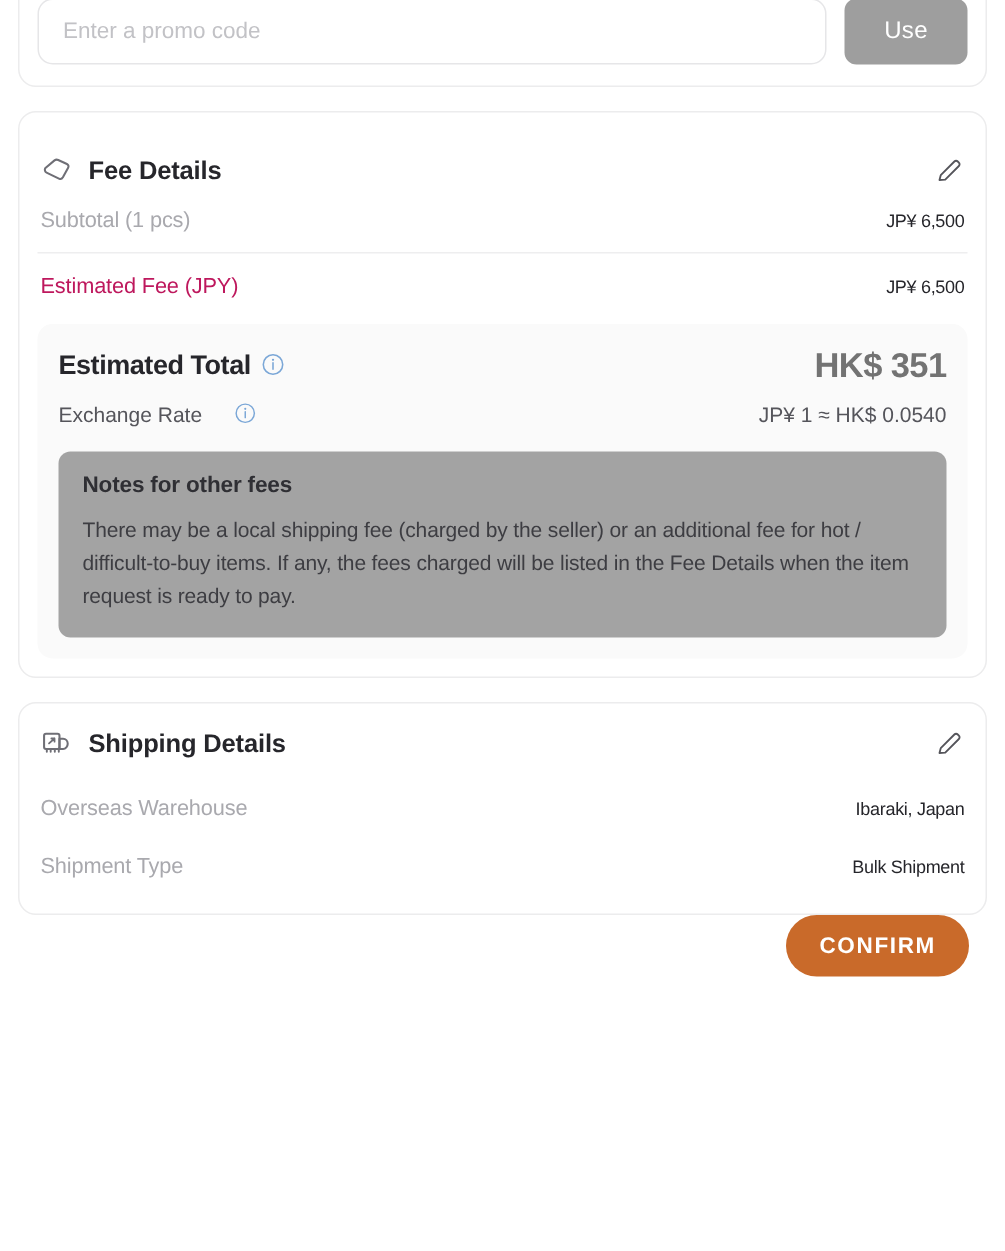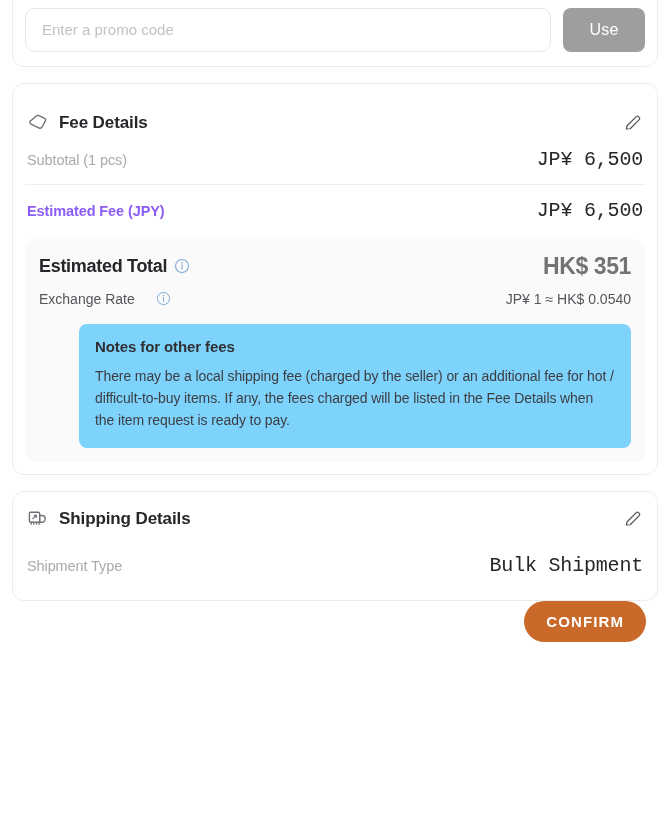--- a/index.html
+++ b/index.html
@@ -112,28 +112,27 @@
     padding: 14px 2px 13px 2px;
   }
   .kv-row.divided { border-top: 1px solid #eeeeef; }
 
   .kv-key {
     font-size: 14.5px;
     color: #a9a9ae;
     letter-spacing: -0.1px;
   }
   .kv-key.strong {
-    color: #8b5cf6;
-    font-weight: bold;
+    color: #be185d;
+    font-weight: normal;
   }
   .kv-val {
-    font-size: 20px;
+    font-size: 12px;
     color: #26262b;
     letter-spacing: -0.2px;
-    font-family: Liberation Mono, monospace;
   }
 
   
   .total-block {
     background: #fafafa;
     border-radius: 10px;
     padding: 14px 14px 14px 14px;
     margin-top: 4px;
   }
 
@@ -181,25 +180,24 @@
     color: #55555b;
   }
 
   .rate-value {
     font-size: 14px;
     color: #55555b;
   }
 
   
   .notes {
-    background: #7dd3fc;
+    background: #a3a3a3;
     border-radius: 8px;
     padding: 14px 16px 17px 16px;
     margin-top: 17px;
-    margin-left: 40px;
   }
   .notes-title {
     font-size: 15px;
     font-weight: bold;
     color: #2f2f34;
     margin-bottom: 10px;
     letter-spacing: -0.1px;
   }
   .notes-body {
     font-size: 14px;
@@ -355,20 +353,24 @@
         <span class="icon">
           <svg width="20" height="20" viewBox="0 0 24 24" fill="none">
             <path d="M4 19.2 L5.0 15.3 L15.9 4.4 A1.9 1.9 0 0 1 18.6 4.4 L19.5 5.3 A1.9 1.9 0 0 1 19.5 8.0 L8.6 18.9 Z" stroke="#55555b" stroke-width="1.5" stroke-linejoin="round"></path>
           </svg>
         </span>
       </button>
     </div>
 
     <div class="ship-rows">
       <div class="kv-row">
+        <span class="kv-key">Overseas Warehouse</span>
+        <span class="kv-val">Ibaraki, Japan</span>
+      </div>
+      <div class="kv-row">
         <span class="kv-key">Shipment Type</span>
         <span class="kv-val">Bulk Shipment</span>
       </div>
     </div>
   </section>
 
   <div class="footer">
     <button class="confirm-btn">CONFIRM</button>
   </div>
 

